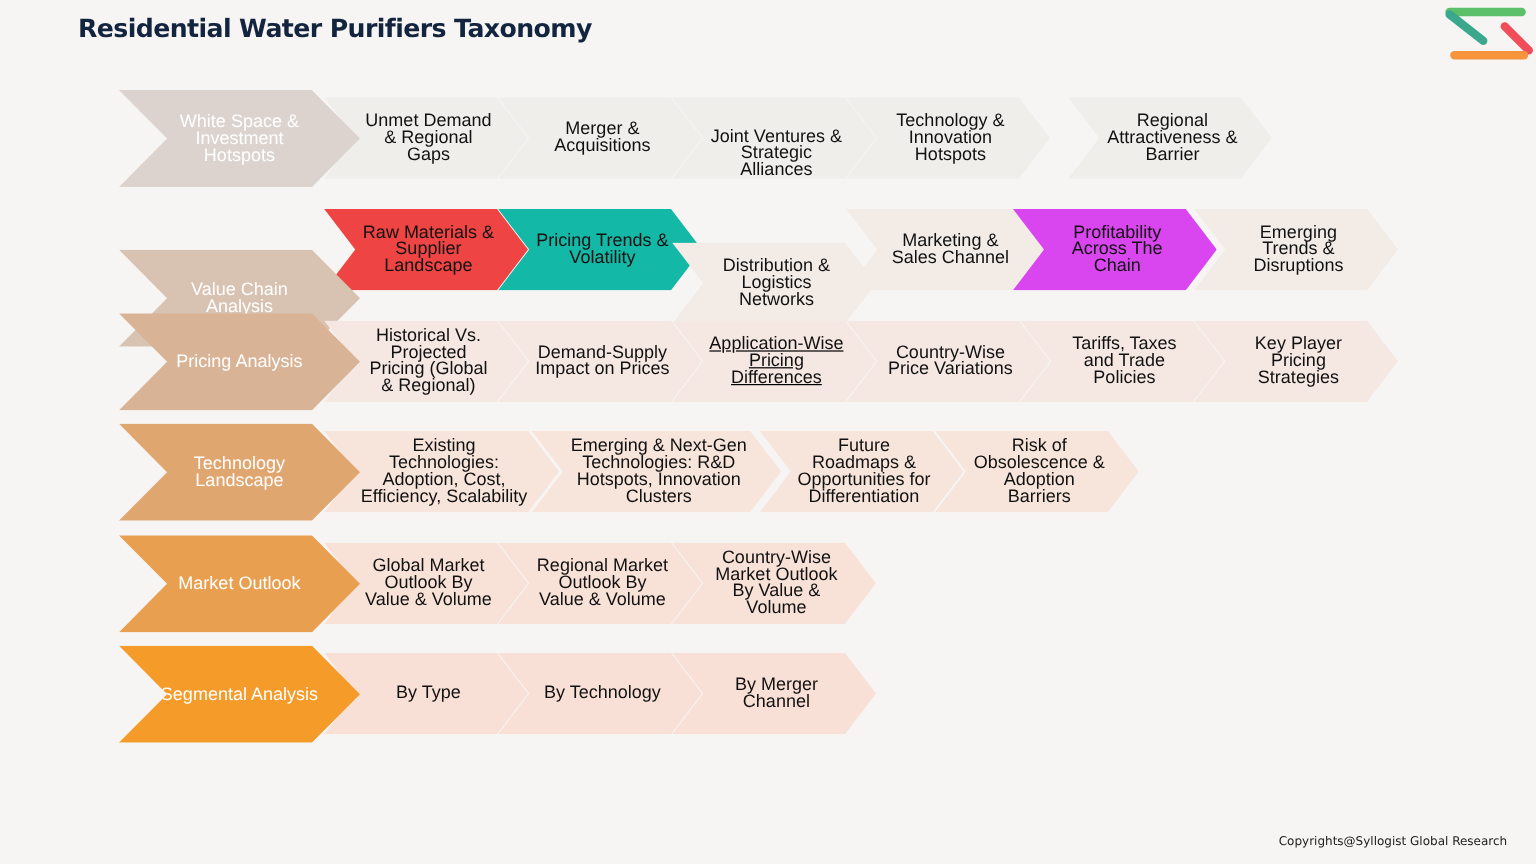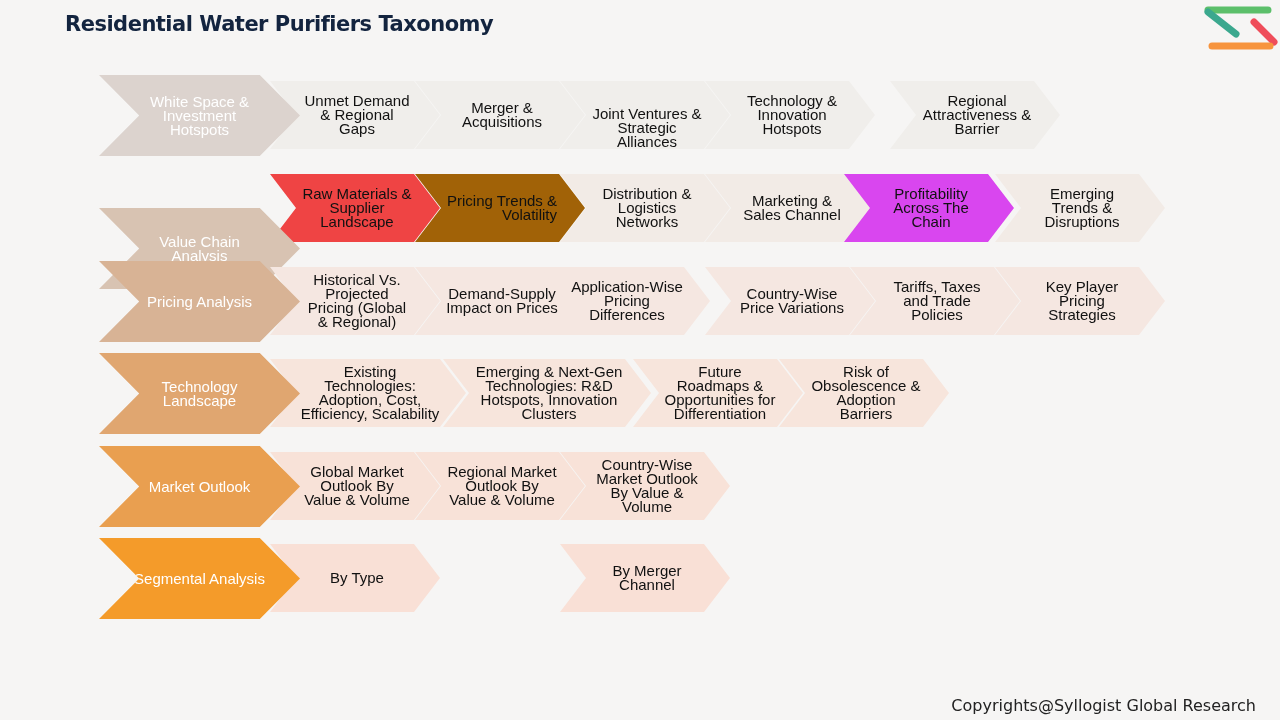--- a/index.html
+++ b/index.html
@@ -1,19 +1,19 @@
 <!DOCTYPE html>
 <html><head>
 <meta charset="utf-8">
 <style>
   html, body { margin:0; padding:0; }
   body { width:1280px; height:720px; background:#f6f5f4; position:relative; overflow:hidden; font-family:"Liberation Sans", sans-serif; }
   .title { position:absolute; left:65px; top:12px; font-size:21px; font-weight:bold; color:#13243f; font-family:"DejaVu Sans", sans-serif; letter-spacing:-0.5px; }
   .logo { position:absolute; left:1196px; top:4px; width:82px; height:48px; }
-  .copyright { position:absolute; right:24px; top:696px; font-size:16px; color:#222; font-family:"DejaVu Sans", sans-serif; }
+  .copyright { position:absolute; right:24px; top:696px; font-size:10px; color:#222; font-family:"DejaVu Sans", sans-serif; }
   .row { position:absolute; left:0; width:1280px; height:82px; }
   .chev { position:absolute; display:flex; align-items:center; justify-content:center; text-align:center; }
   .chev .txt { font-size:15px; line-height:14px; white-space:pre-line; }
   .main { left:99px; top:0; width:201px; height:81px;
           clip-path: polygon(0 0, 80% 0, 100% 50%, 80% 100%, 0 100%, 20% 50%); }
   .main .txt { color:#fff; padding-left:20px; padding-right:20px; width:140px; }
   .sub { height:68px; top:6px;
          clip-path: polygon(0 0, calc(100% - 26px) 0, 100% 50%, calc(100% - 26px) 100%, 0 100%, 26px 50%); }
   .sub .txt { color:#111; padding:0 26px 0 30px; }
 </style>
@@ -60,25 +60,25 @@
 Investment
 Hotspots</span>
       </div>
     </div>
     <div class="row" style="top: 168px;">
       <div class="chev sub" style="left: 270px; width: 170px; background: #ef4444;">
         <span class="txt">Raw Materials &amp;
 Supplier
 Landscape</span>
       </div>
-      <div class="chev sub" style="left: 415px; width: 170px; background: #a16207; text-align: right;">
+      <div class="chev sub" style="left: 415px; width: 170px; background: #14b8a6;">
         <span class="txt">Pricing Trends &amp;
 Volatility</span>
       </div>
-      <div class="chev sub" style="left: 560px; width: 170px; background: rgb(242, 235, 230);">
+      <div class="chev sub" style="left: 560px; width: 170px; background: rgb(242, 235, 230); margin-top: 28px;">
         <span class="txt">Distribution &amp;
 Logistics
 Networks</span>
       </div>
       <div class="chev sub" style="left: 705px; width: 170px; background: rgb(242, 235, 230);">
         <span class="txt">Marketing &amp;
 Sales Channel</span>
       </div>
       <div class="chev sub" style="left: 844px; width: 170px; background: #d946ef;">
         <span class="txt">Profitability
@@ -99,21 +99,21 @@
       <div class="chev sub" style="left: 270px; width: 170px; background: rgb(245, 231, 225);">
         <span class="txt">Historical Vs.
 Projected
 Pricing (Global
 &amp; Regional)</span>
       </div>
       <div class="chev sub" style="left: 415px; width: 170px; background: rgb(245, 231, 225);">
         <span class="txt">Demand-Supply
 Impact on Prices</span>
       </div>
-      <div class="chev sub" style="left: 540px; width: 170px; background: rgb(245, 231, 225);">
+      <div class="chev sub" style="left: 560px; width: 170px; background: rgb(245, 231, 225); text-decoration: underline;">
         <span class="txt">Application-Wise
 Pricing
 Differences</span>
       </div>
       <div class="chev sub" style="left: 705px; width: 170px; background: rgb(245, 231, 225);">
         <span class="txt">Country-Wise
 Price Variations</span>
       </div>
       <div class="chev sub" style="left: 850px; width: 170px; background: rgb(245, 231, 225);">
         <span class="txt">Tariffs, Taxes
@@ -177,20 +177,23 @@
 Volume</span>
       </div>
       <div class="chev main" style="background: rgb(233, 159, 80);">
         <span class="txt">Market Outlook</span>
       </div>
     </div>
     <div class="row" style="top: 538px;">
       <div class="chev sub" style="left: 270px; width: 170px; background: rgb(249, 224, 214);">
         <span class="txt">By Type</span>
       </div>
+      <div class="chev sub" style="left: 415px; width: 170px; background: rgb(249, 224, 214);">
+        <span class="txt">By Technology</span>
+      </div>
       <div class="chev sub" style="left: 560px; width: 170px; background: rgb(249, 224, 214);">
         <span class="txt">By Merger
 Channel</span>
       </div>
       <div class="chev main" style="background: rgb(244, 155, 42);">
         <span class="txt">Segmental Analysis</span>
       </div>
     </div>
   </div>
 

